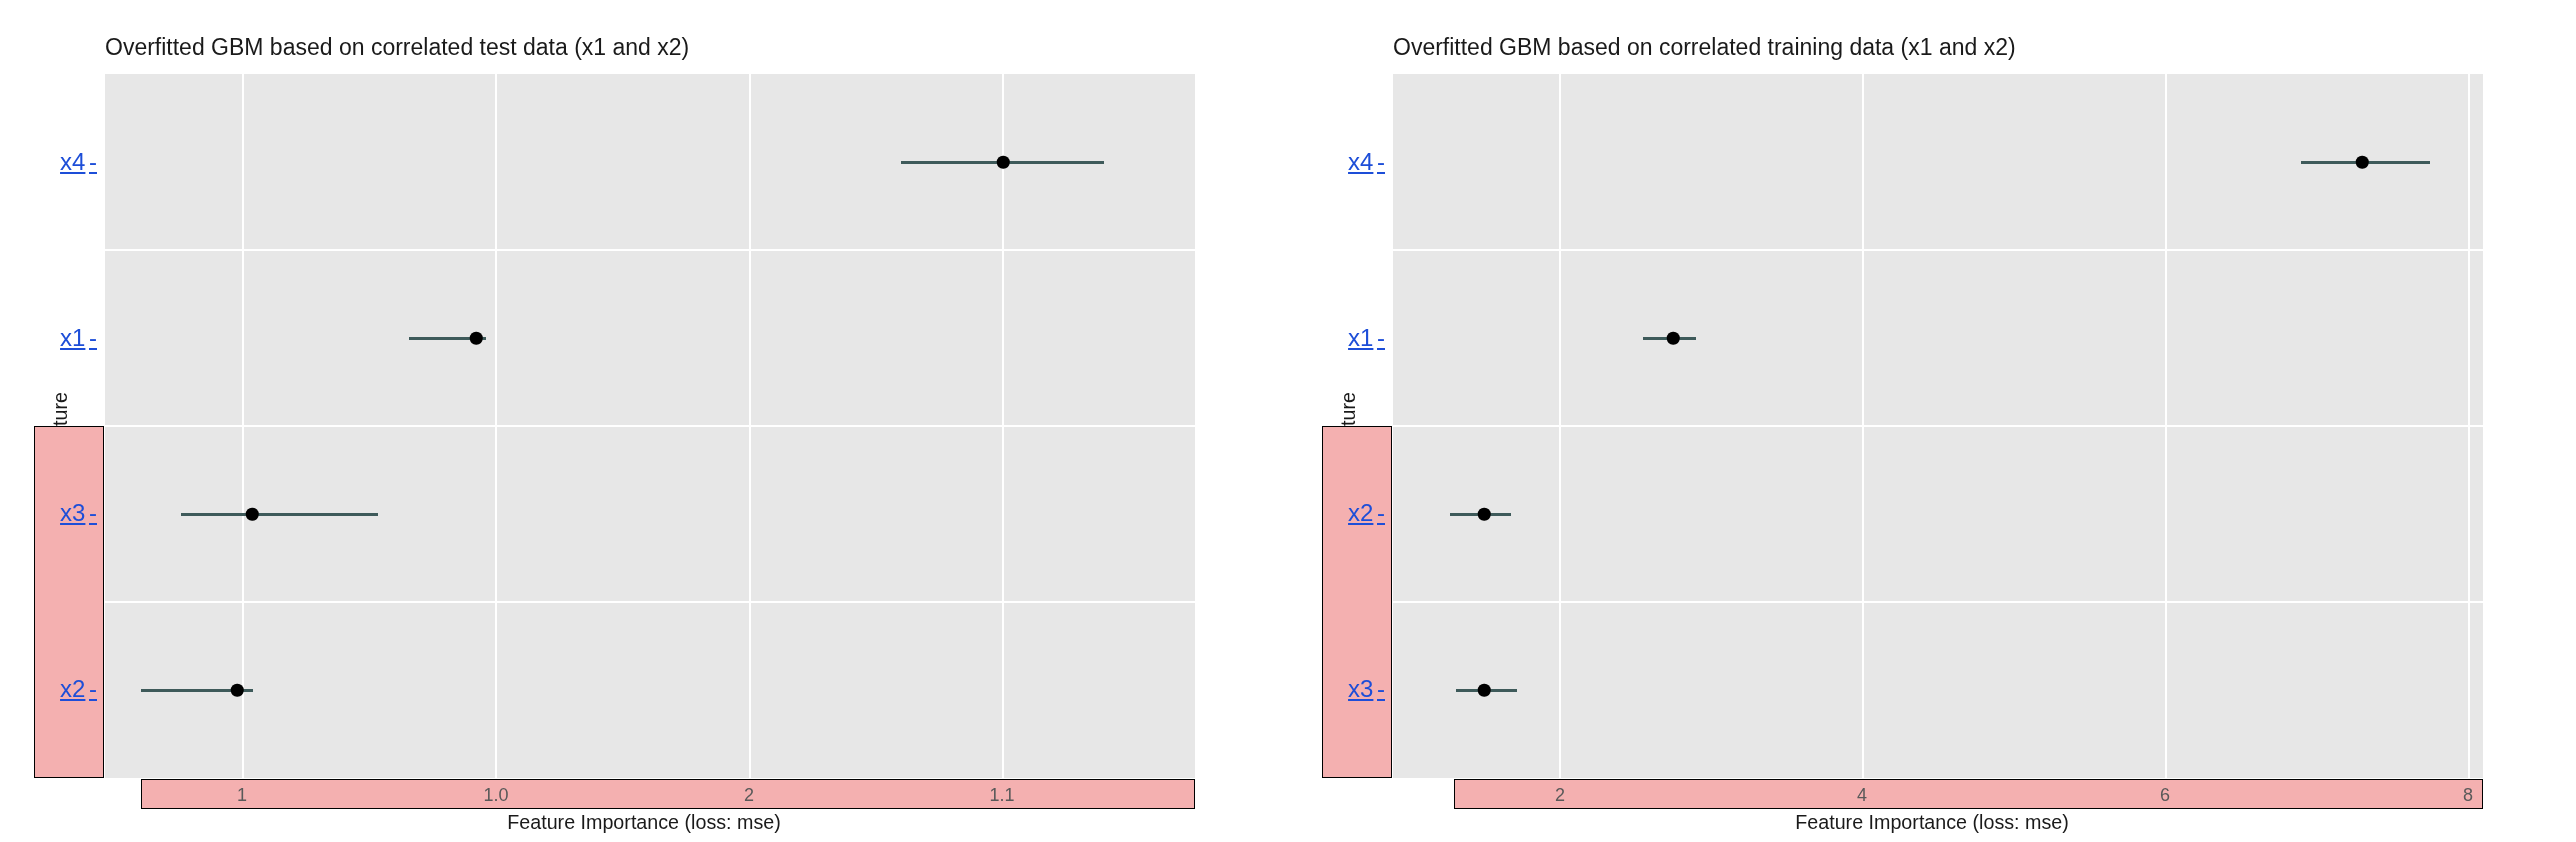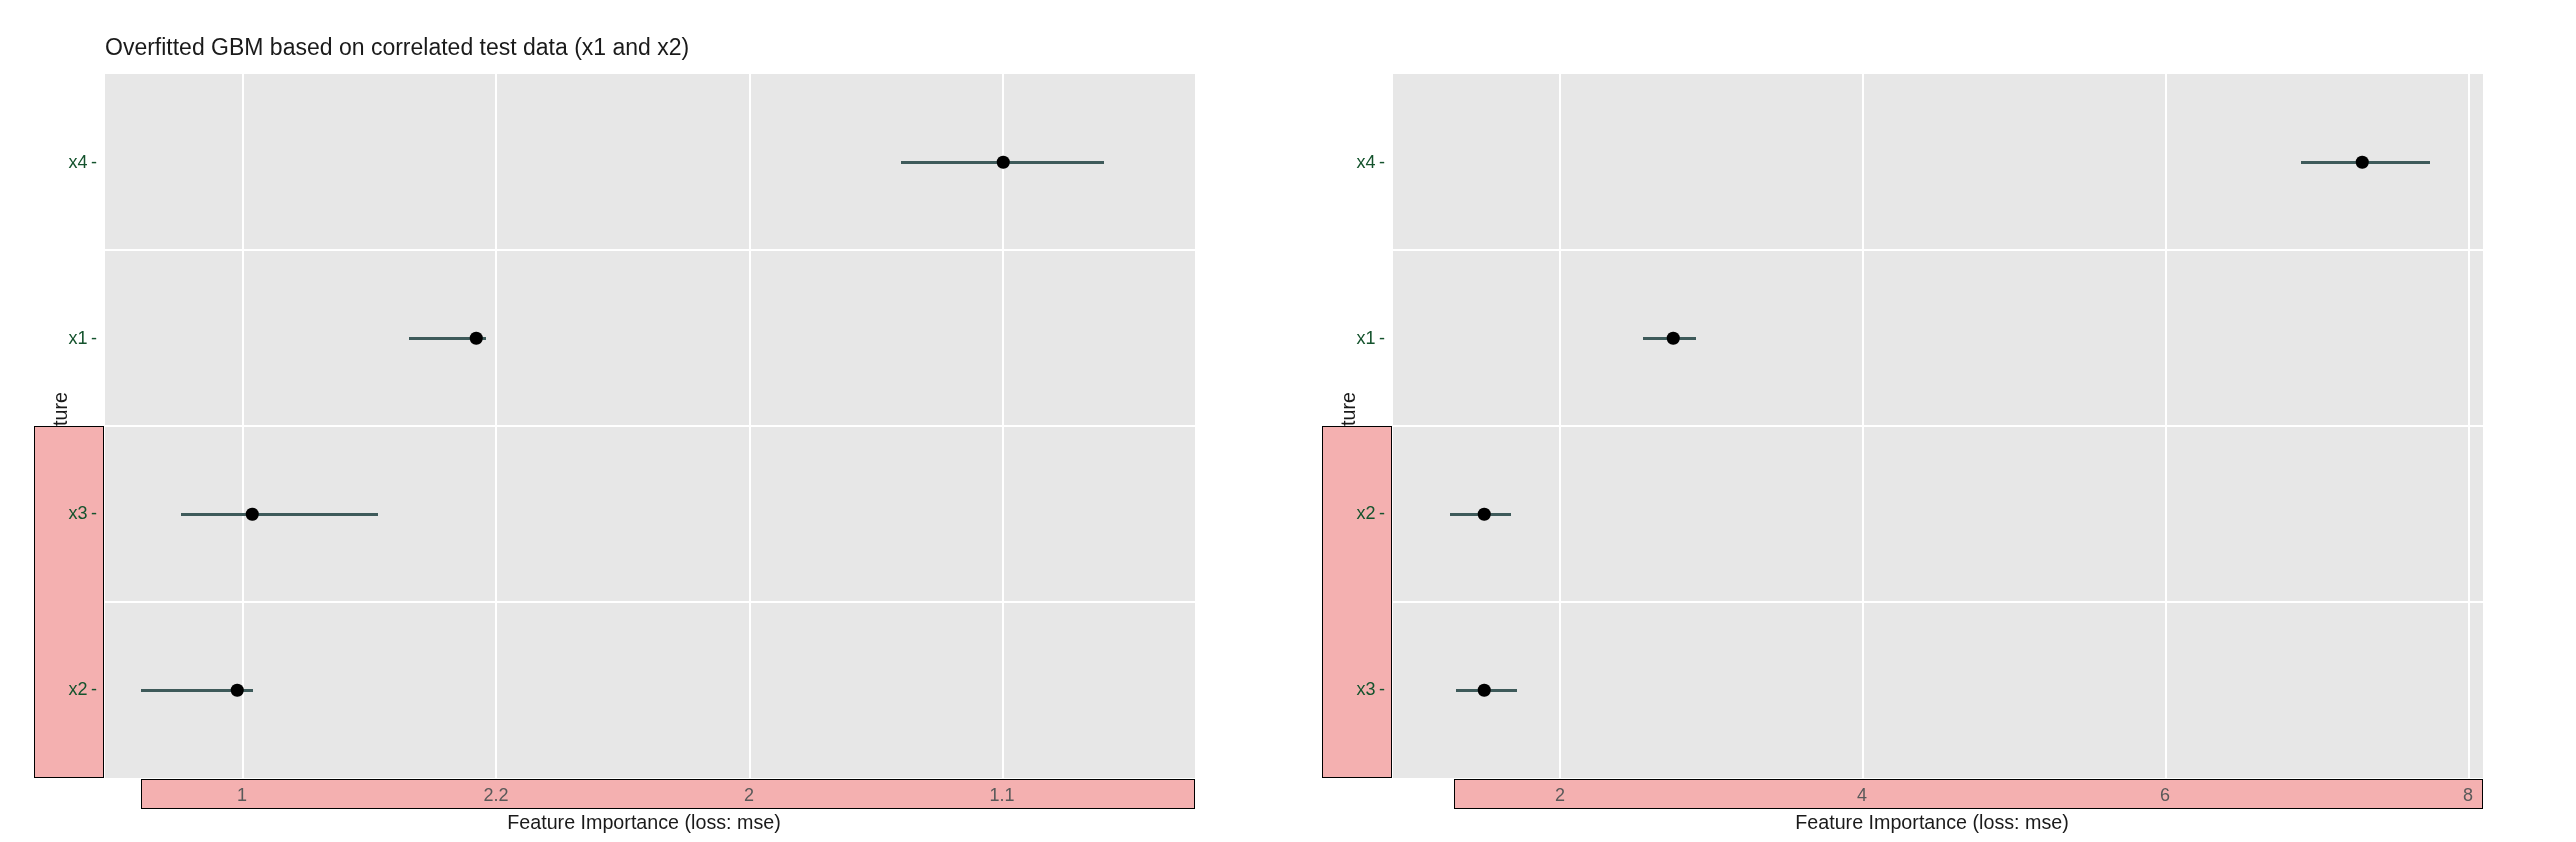--- a/index.html
+++ b/index.html
@@ -54,23 +54,24 @@
     background: #000000;
     border-radius: 50%;
     transform: translate(-50%, -50%);
   }
   
   .ytick {
     position: absolute;
     right: 1190px; 
     width: 36px;
     text-align: right;
-    font-size: 18px;
-    color: #14532d;
+    font-size: 24px;
+    color: #1d4ed8;
     transform: translateY(-50%);
+    text-decoration: underline;
   }
   .ytick .dash { margin-left: 3.6px; }
   .ylabel {
     position: absolute;
     left: 27px;
     top: 406px;
     transform: translateY(-50%) rotate(-90deg);
     transform-origin: center;
     font-size: 19.7px;
     color: #1a1a1a;
@@ -140,28 +141,29 @@
   </div>
 
   <div class="ytick" style="top:142px; right:auto; left:54px; text-align:right; width:43px;"><span>x4</span><span class="dash">-</span></div>
   <div class="ytick" style="top:318px; right:auto; left:54px; text-align:right; width:43px;"><span>x1</span><span class="dash">-</span></div>
   <div class="ytick" style="top:493px; right:auto; left:54px; text-align:right; width:43px;"><span>x3</span><span class="dash">-</span></div>
   <div class="ytick" style="top:669px; right:auto; left:54px; text-align:right; width:43px;"><span>x2</span><span class="dash">-</span></div>
 
   <div class="pinkbox-x" style="left:141px; top:759px; width:1054px; height:30px;"></div>
 
   <div class="xtick" style="left:242px;"><span>1</span></div>
-  <div class="xtick" style="left:496px;"><span>2.2</span></div>
+  <div class="xtick" style="left:496px;"><span>1.0</span></div>
   <div class="xtick" style="left:749px;"><span>2</span></div>
   <div class="xtick" style="left:1002px;"><span>1.1</span></div>
 
   <div class="xlabel"><span>Feature Importance (loss: mse)</span></div>
 </div>
 
 <div class="chart-container">
+  <div class="chart-title">Overfitted GBM based on correlated training data (x1 and x2)</div>
   <div class="ylabel">Feature</div>
 
   <div class="pinkbox-y" style="left:34px; top:406px; width:70px; height:352px;"></div>
 
   <div class="plot-area">
     <div class="hgrid" style="top:175px;"></div>
     <div class="hgrid" style="top:351px;"></div>
     <div class="hgrid" style="top:527px;"></div>
 
     <div class="vgrid" style="left:166px;"></div>

